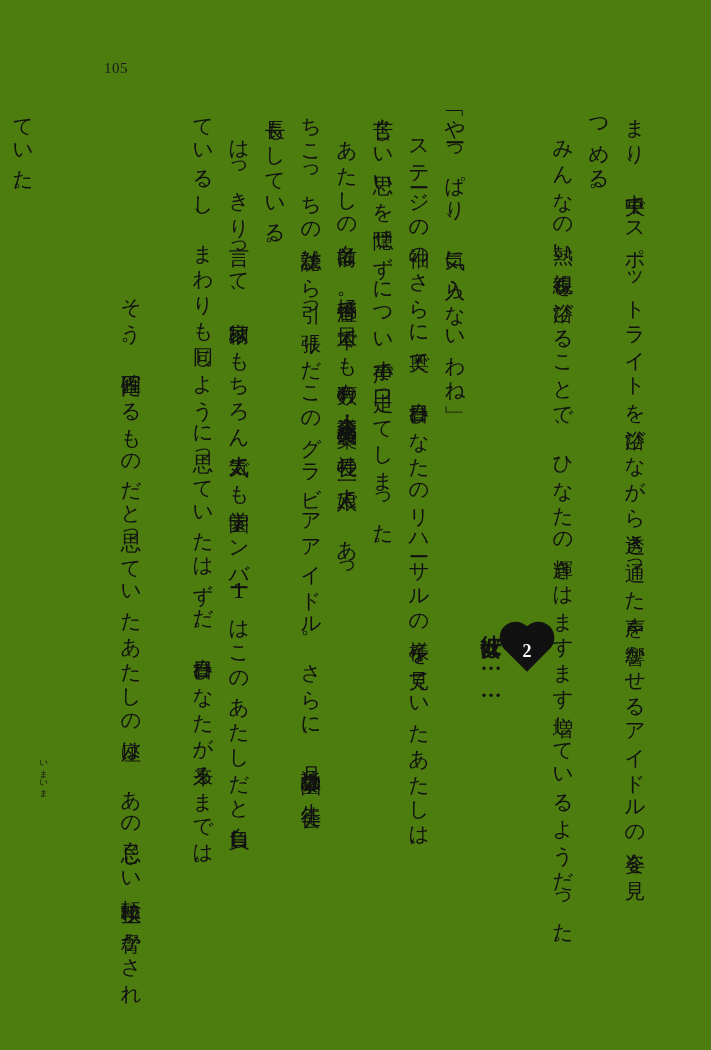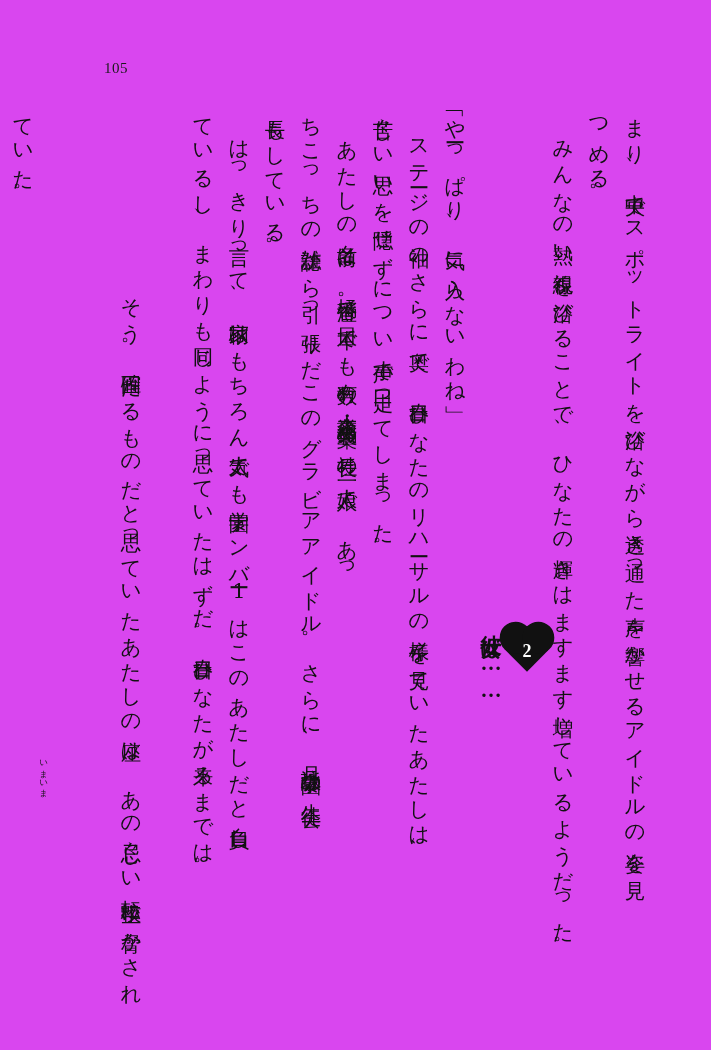--- a/index.html
+++ b/index.html
@@ -8,21 +8,21 @@
     background: #ffffff;
   }
   body {
     font-family: "Liberation Serif", "DejaVu Serif", serif;
     color: #111111;
   }
   #page {
     position: relative;
     width: 711px;
     height: 1050px;
-    background: #d946ef;
+    background: #4d7c0f;
     overflow: hidden;
   }
   .page-number {
     position: absolute;
     top: 60px;
     left: 104px;
     font-size: 15px;
     letter-spacing: 0.5px;
     color: #1a1a1a;
   }

